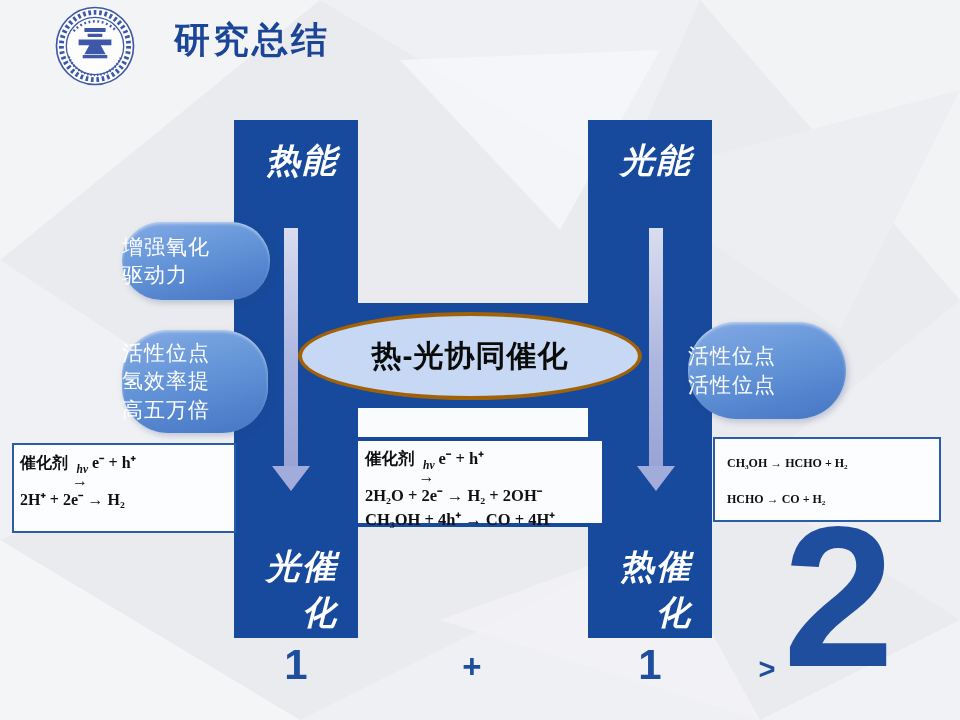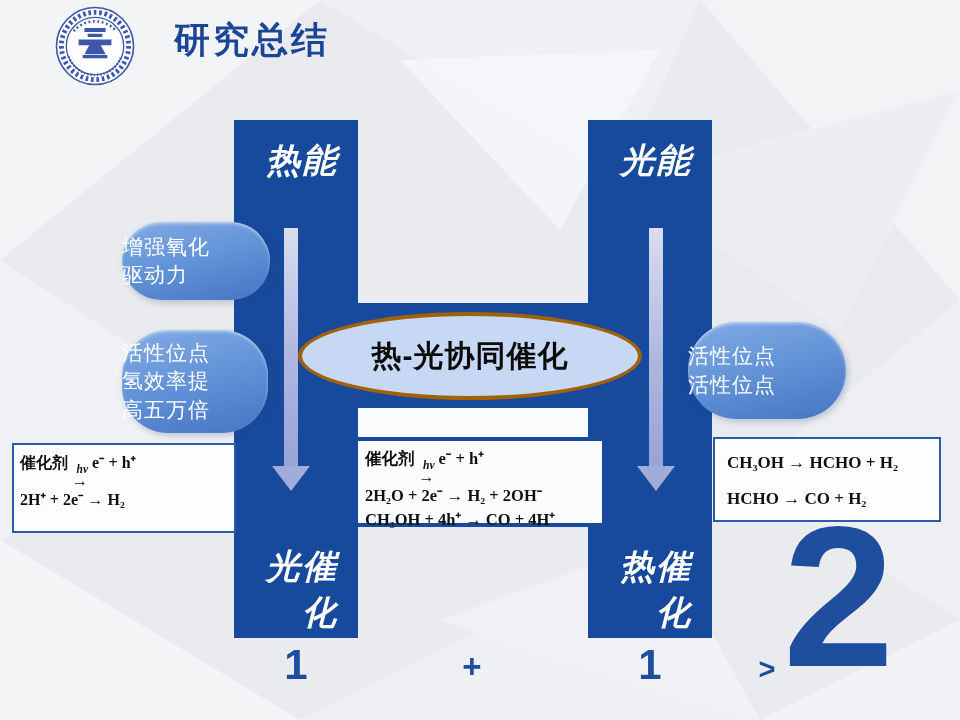--- a/index.html
+++ b/index.html
@@ -69,21 +69,21 @@
   .bubble-rb{left:688px;top:322px;width:158px;height:97px;border-radius:48px;}
 
   
   .eq-box{
     position:absolute;z-index:2;background:#FCFDFE;border:2px solid #2B5CA8;
     box-sizing:border-box;color:#101012;
     font-family:"Liberation Serif", serif;font-weight:700;
   }
   .eq-left{left:12px;top:443px;width:224px;height:90px;padding:1px 6px;font-size:16px;}
   .eq-mid{left:358px;top:441px;width:230px;height:82px;background:#FBFCFD;border:none;z-index:2;padding:0 7px;font-size:16.5px;font-family:"Liberation Serif", serif;font-weight:700;position:absolute;color:#101012;}
-  .eq-right{left:713px;top:437px;width:228px;height:85px;padding:6px 12px;font-size:17px;}
+  .eq-right{left:713px;top:437px;width:228px;height:85px;padding:6px 12px;font-size:12px;}
   .eq-line{white-space:nowrap;line-height:24px;}
   .eq-first{line-height:30px;margin-top:2px;}
   .eq-right .eq-line{line-height:36px;}
   .cat{font-family:"Liberation Sans", sans-serif;font-weight:900;}
   .ov{display:inline-flex;flex-direction:column;align-items:flex-end;vertical-align:-5px;margin:0 4px;line-height:1;}
   .ov .hv{font-style:italic;font-size:11.5px;line-height:10px;}
   .ov .ar{font-size:16px;line-height:14px;}
 
   
   .num{position:absolute;color:#1F4E9E;font-weight:900;z-index:3;text-align:center;}

